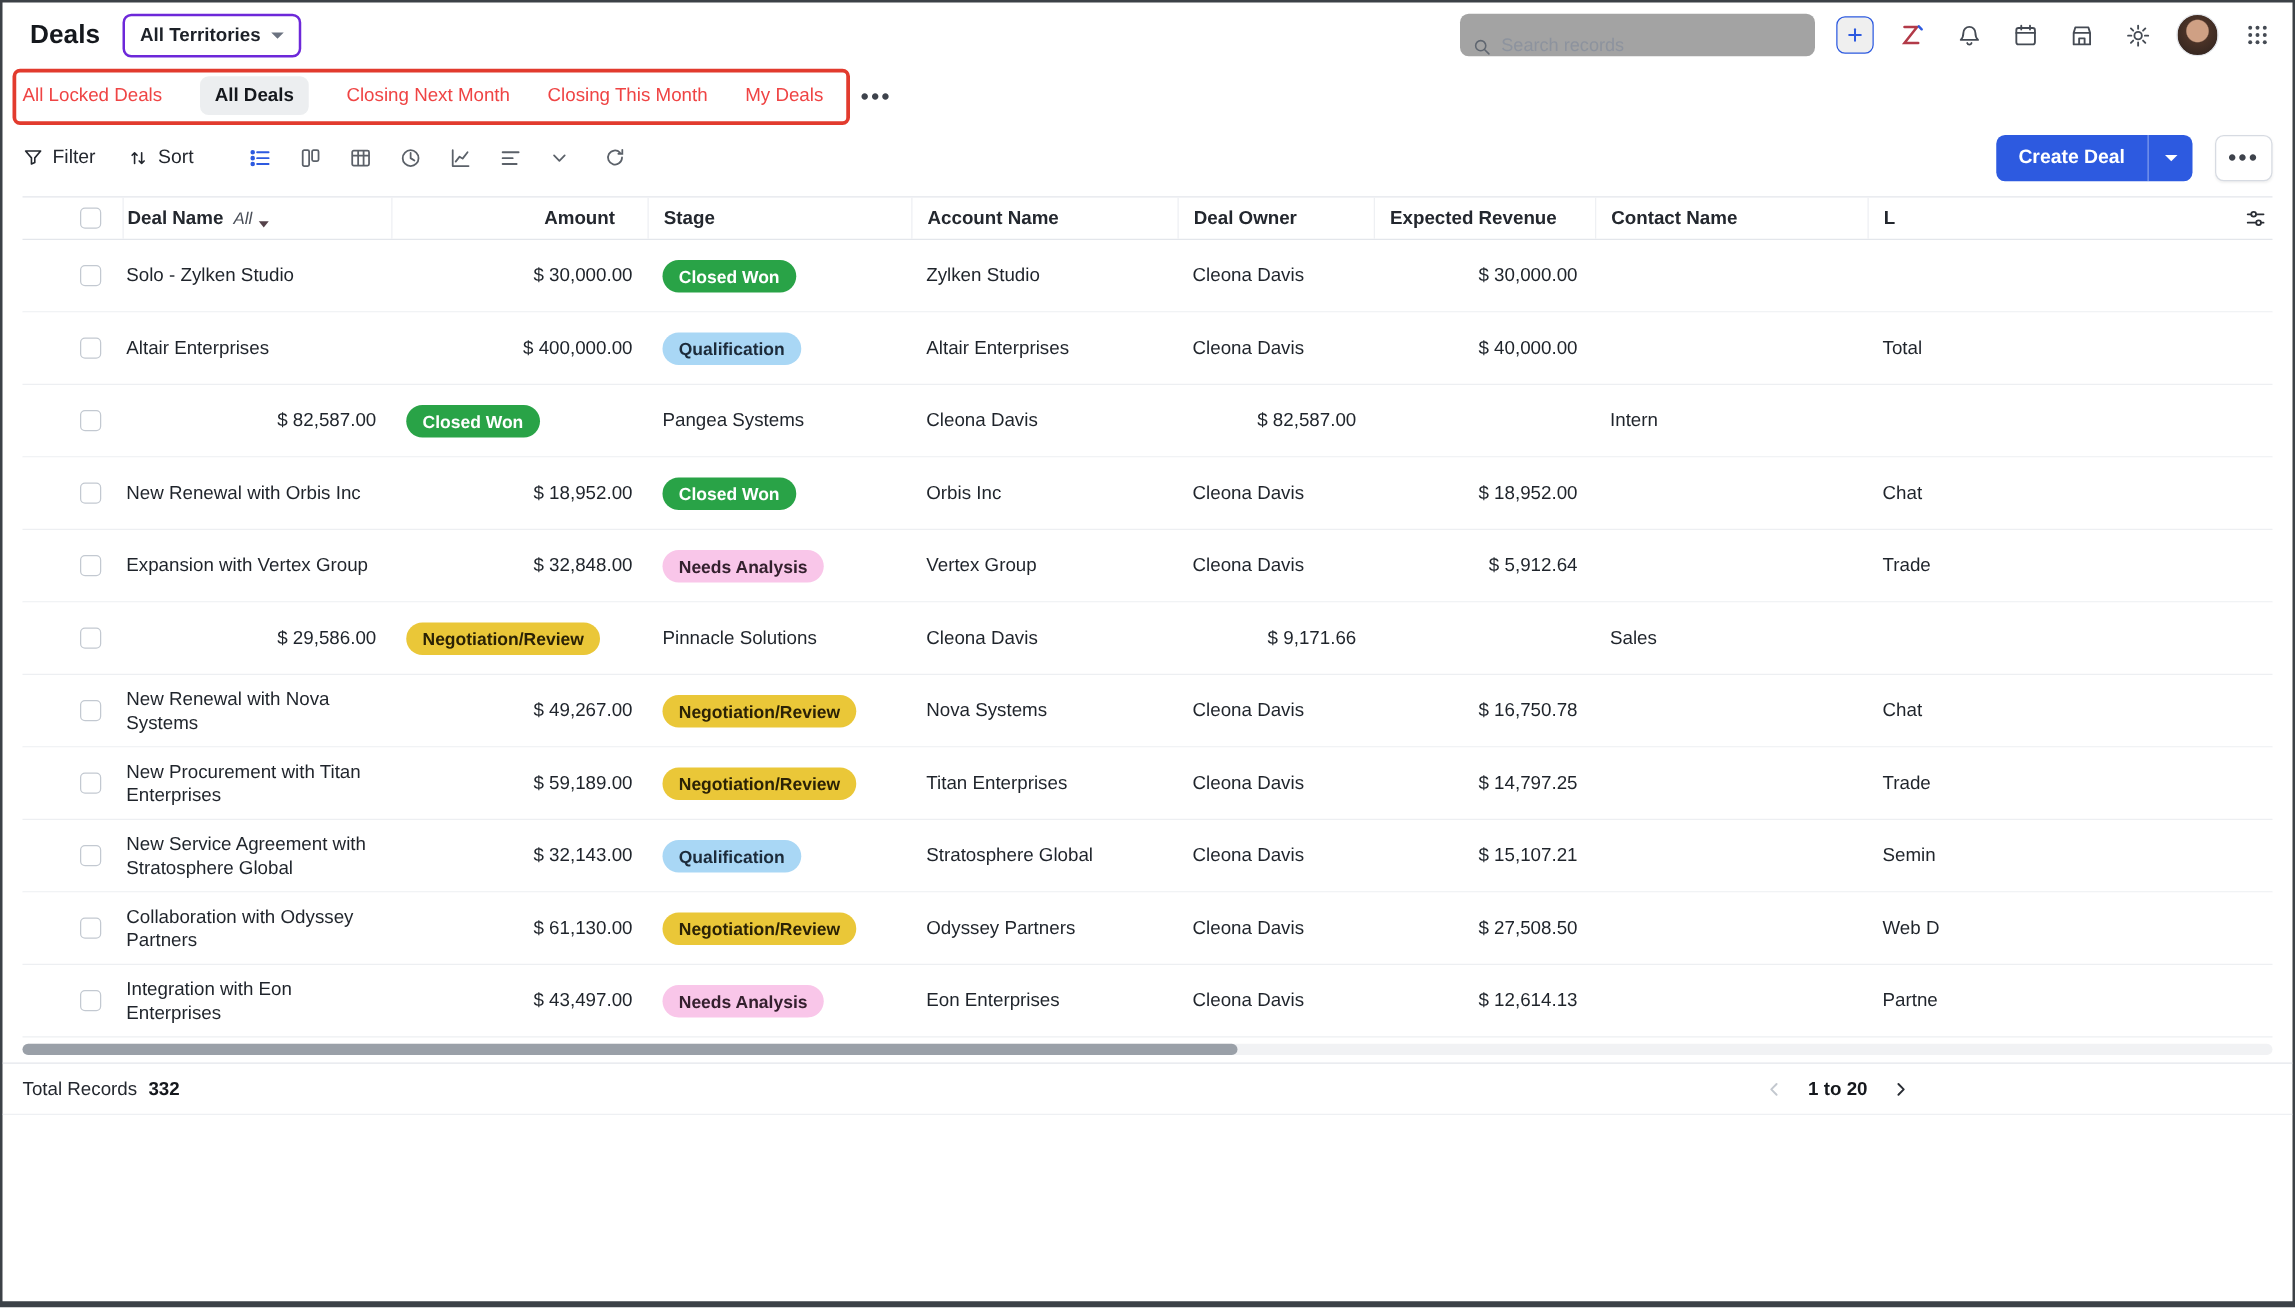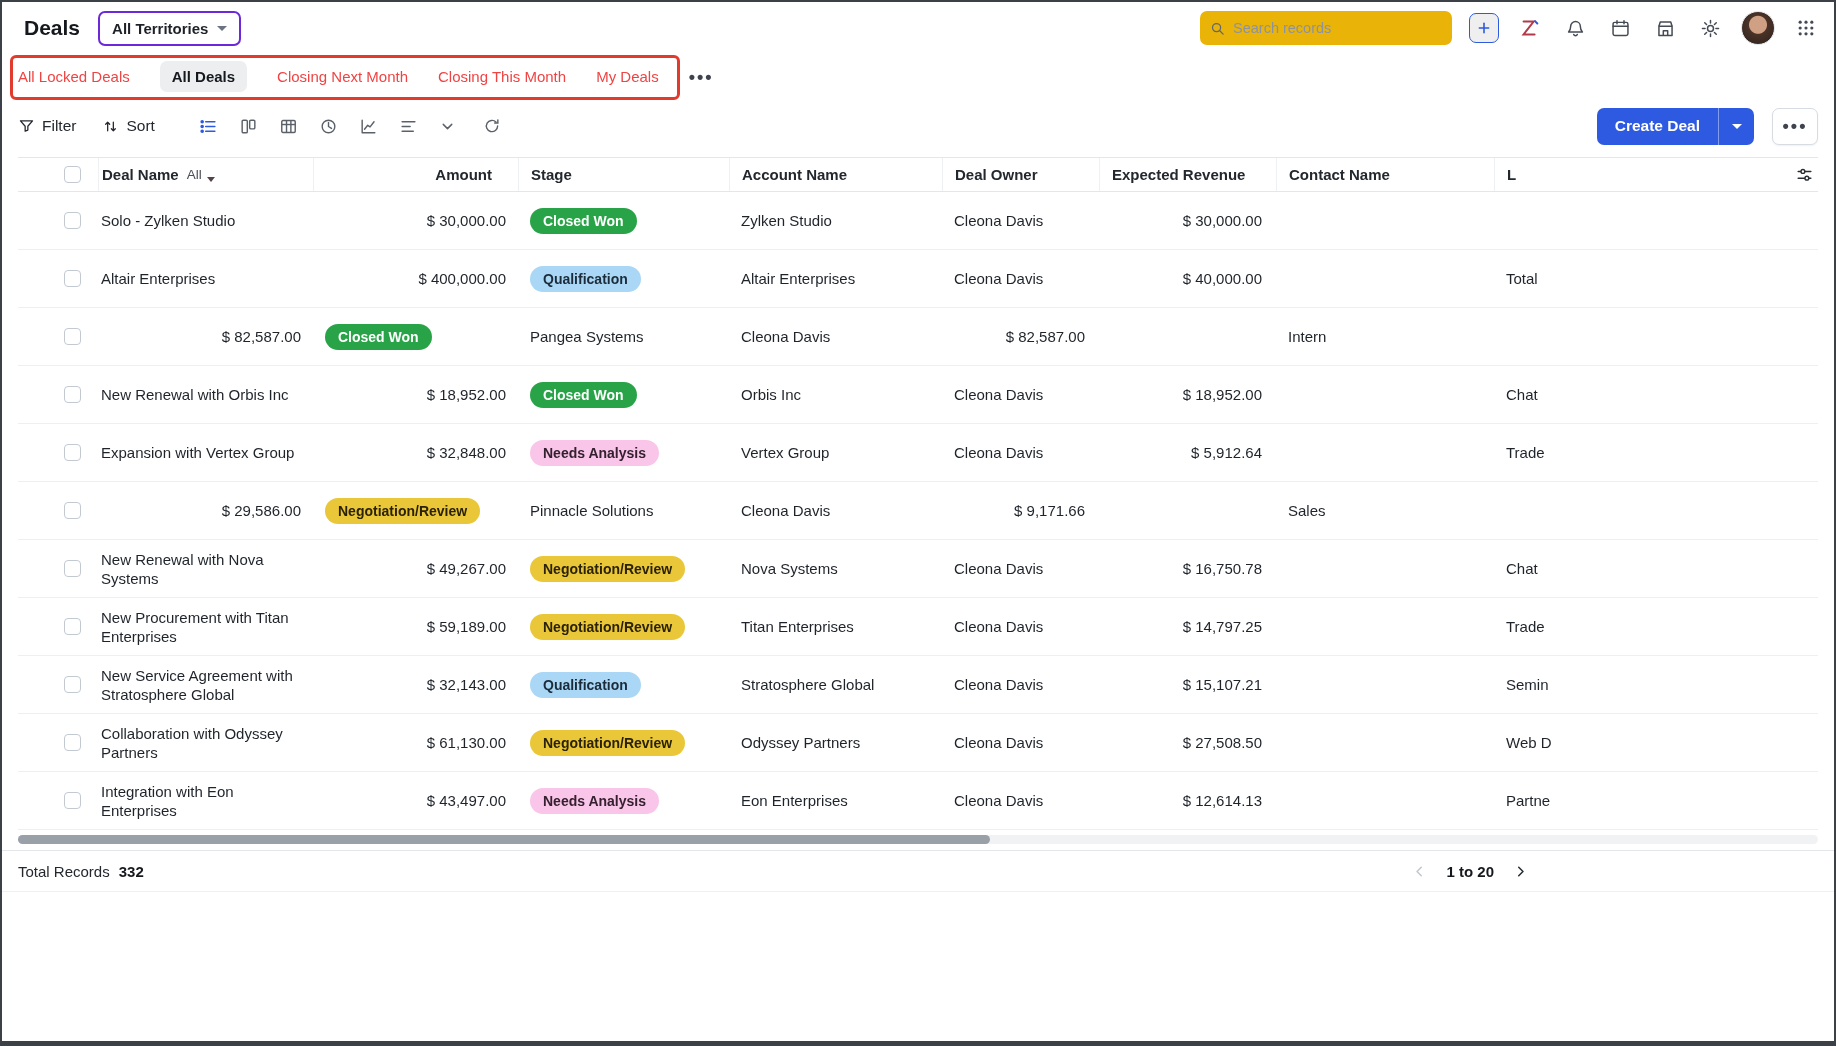--- a/index.html
+++ b/index.html
@@ -16,22 +16,22 @@
   .topbar { height:52px; display:flex; align-items:center; padding:0 14px; }
   .page-title { font-size:21px; font-weight:700; color:#15181d; margin-left:8px; }
   .territory-btn {
     margin-left:18px; display:flex; align-items:center; gap:9px;
     border:2px solid #6d28d9; border-radius:7px; padding:7px 12px;
     font-size:15px; font-weight:600; color:#1d2128; background:#fff; cursor:pointer;
   }
   .caret-down { width:0; height:0; border-left:5px solid transparent; border-right:5px solid transparent; border-top:5px solid #6b7280; }
   .top-right { margin-left:auto; display:flex; align-items:center; gap:17px; }
   .search-box {
-    width:252px; height:34px; background:#eab308; border-radius:7px;
-    display:flex; align-items:center; gap:8px; padding:0 10px;
+    width:284px; height:34px; background:#a3a3a3; border-radius:7px;
+    display:flex; align-items:flex-end; gap:8px; padding:0 10px;
   }
   .search-box input {
     border:none; outline:none; background:transparent; width:100%;
     font:inherit; font-size:14.5px; color:#2a2e35;
   }
   .search-box input::placeholder { color:#8d939e; }
   .icon-btn { width:28px; height:28px; display:flex; align-items:center; justify-content:center; cursor:pointer; color:#454b54; }
   .add-btn {
     width:30px; height:30px; border:1.6px solid var(--accent,#2d5ae0); border-radius:7px;
     display:flex; align-items:center; justify-content:center; color:var(--accent,#2d5ae0); cursor:pointer;
@@ -77,21 +77,21 @@
   .grid-cols { display:grid; grid-template-columns:80px 215px 205px 211px 213px 157px 177px 218px 1fr; }
   .thead {
     height:35px; align-items:center;
     border-top:1px solid #e3e6eb; border-bottom:1px solid #e3e6eb;
     font-size:15px; font-weight:600; color:#23272e; position:relative;
   }
   .th { padding:0 12px; display:flex; align-items:center; gap:8px; height:100%; border-left:1px solid #eef0f3; overflow:hidden; white-space:nowrap; }
   .th:first-child { border-left:none; }
   .th.name { padding-left:3px; }
   .th.amount { justify-content:flex-end; padding-right:26px; }
-  .hdr-filter { font-size:13.5px; color:#4a4f58; font-weight:400; display:flex; align-items:flex-end; gap:5px; cursor:pointer; }
+  .hdr-filter { font-size:13.5px; color:#4a4f58; font-weight:400; display:flex; align-items:flex-end; gap:5px; cursor:pointer;font-style:italic; }
   .hdr-filter .caret-down { border-top-color:#55424a; border-left-width:4px; border-right-width:4px; border-top-width:5px; }
   .checkbox { width:17px; height:17px; border:1.6px solid #c3c9d1; border-radius:4px; background:#fff; display:block; cursor:pointer; }
   .th.cb, .td.cb { padding-left:46px; }
   .col-settings { position:absolute; right:4px; top:50%; transform:translateY(-50%); background:#fff; padding-left:8px; color:#2a2e35; cursor:pointer; display:flex; }
 
   .tr { min-height:58px; align-items:center; border-bottom:1px solid #edeff2; font-size:15px; color:#1f242b; background:#fff; }
   .td { padding:2px 12px; overflow:hidden; }
   .td.name { padding-left:3px; line-height:19px; }
   .td.amount { text-align:right; }
   .td.expected { text-align:right; padding-right:14px; }

